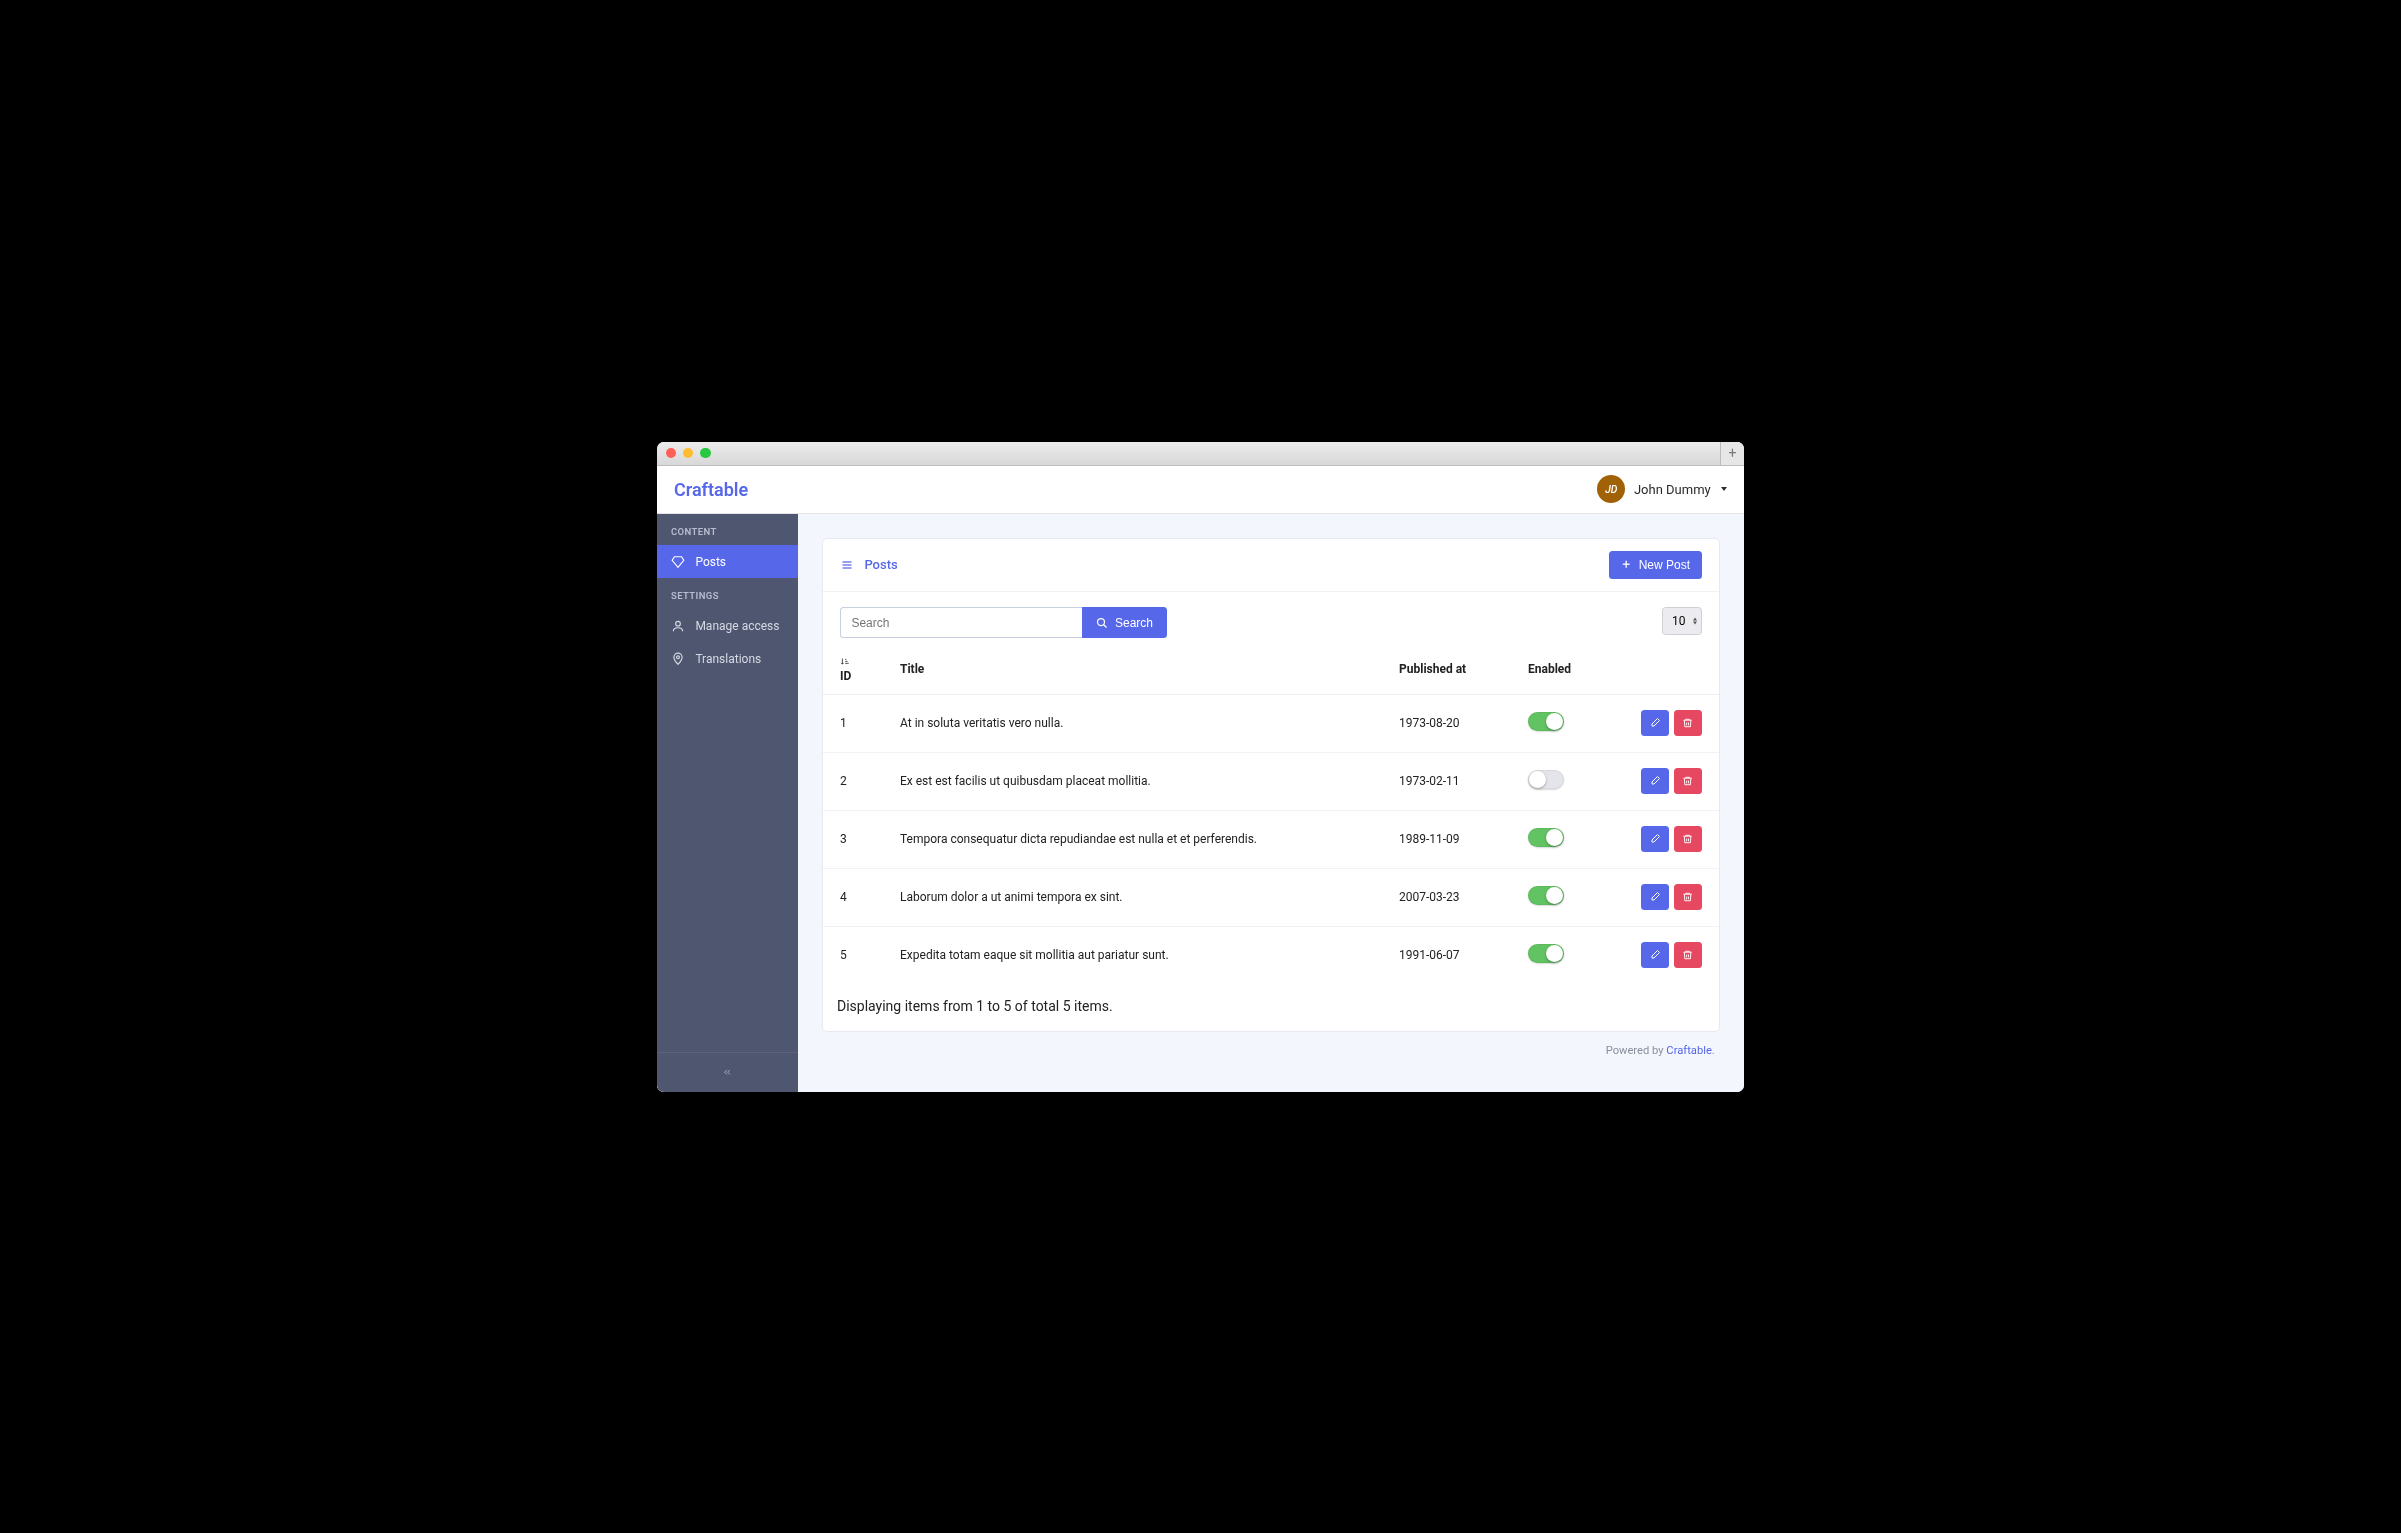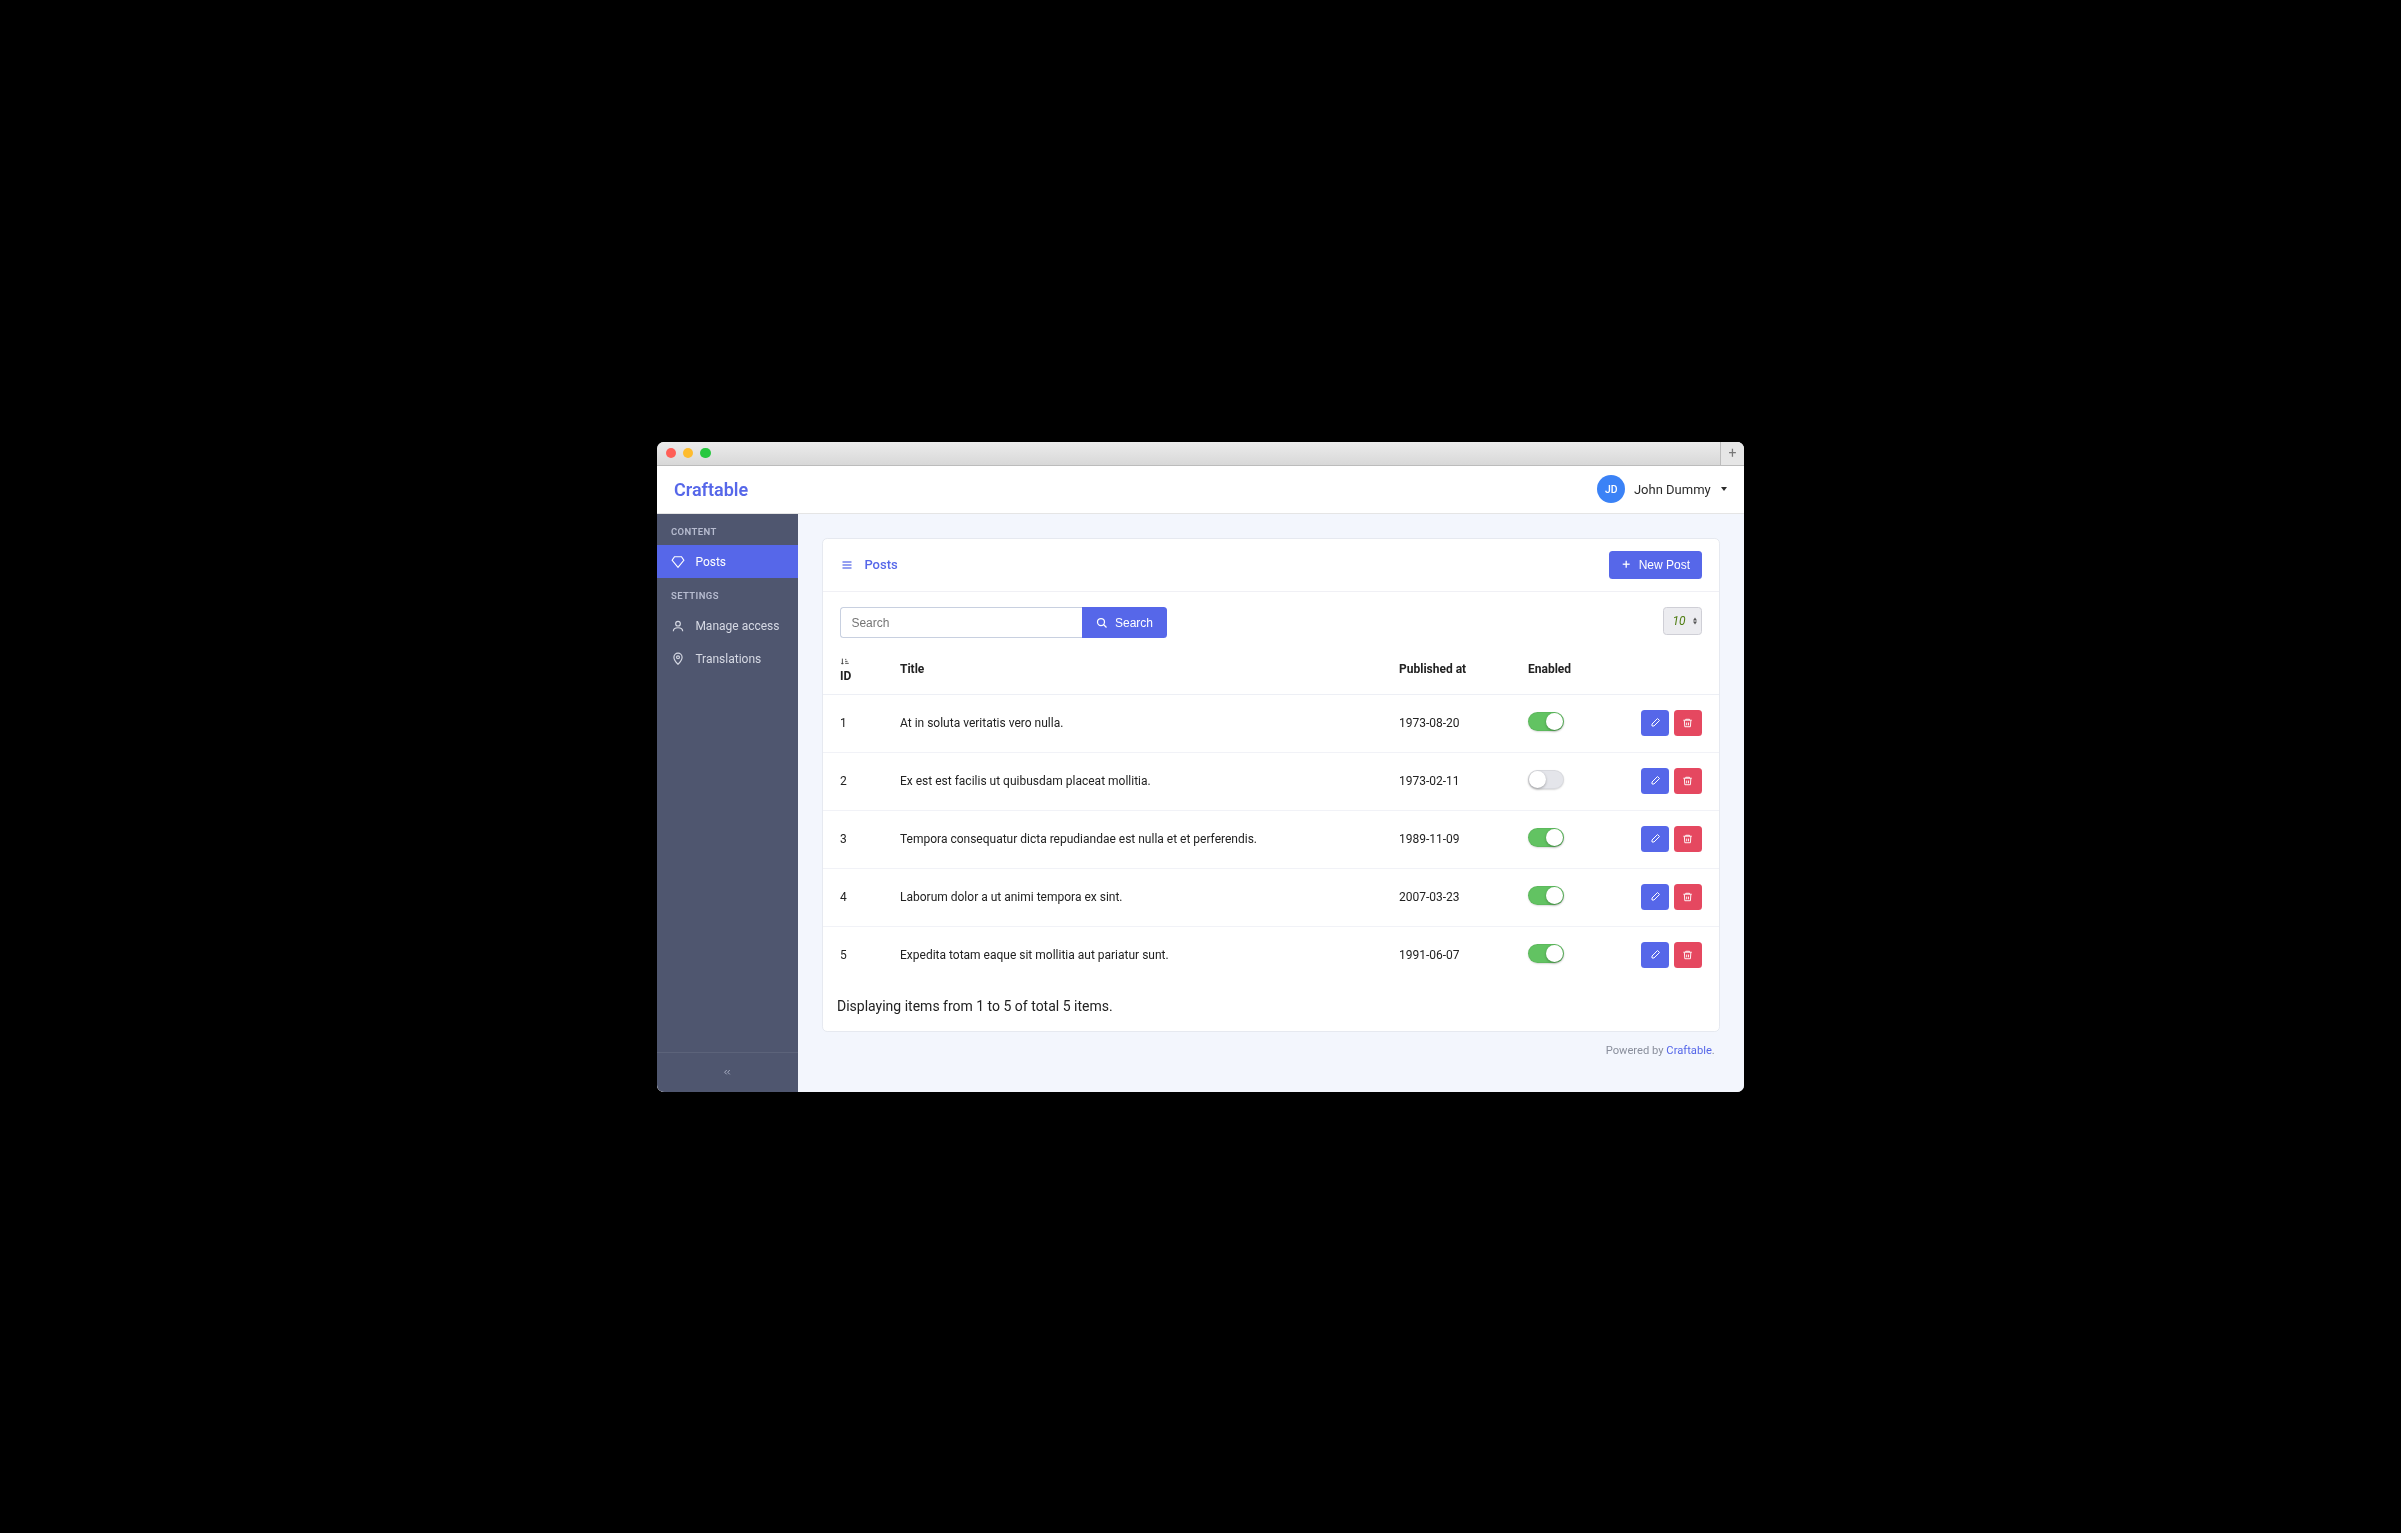--- a/index.html
+++ b/index.html
@@ -42,21 +42,21 @@
 
   .topbar {
     height:48px;
     display:flex;align-items:center;justify-content:space-between;
     padding:0 17px;
     border-bottom:0.9px solid #e5e5e5;
     background:#fff;
   }
   .brand { color:#5667e9; font-weight:600; font-size:18px; }
   .user-area{display:flex;align-items:center;gap:8.6px;color:#2b2b2b;font-size:13px;}
-  .avatar{width:28px;height:28px;border-radius:50%;background:#3b82f6;color:#fff;display:flex;align-items:center;justify-content:center;font-size:10.4px;font-weight:500;}
+  .avatar{width:28px;height:28px;border-radius:50%;background:#a16207;color:#fff;display:flex;align-items:center;justify-content:center;font-size:10.4px;font-weight:500;font-style:italic;}
   .caret{width:0;height:0;border-left:3.5px solid transparent;border-right:3.5px solid transparent;border-top:4.3px solid #2b2b2b;margin-left:1.7px;}
 
   .body {
     display:flex;
     min-height:578px;
     background:#f3f6fd;
   }
   .sidebar{
     width:141px;background:#4f566f;display:flex;flex-direction:column;color:#d6d9e4;
   }
@@ -98,22 +98,21 @@
     width:242px;height:31px;border:0.9px solid #c8d0e0;border-right:none;
     border-radius:3.5px 0 0 3.5px;padding:0 10.4px;font-size:12px;outline:none;
   }
   .search-btn{
     background:#5667e9;color:#fff;border:none;border-radius:0 3.5px 3.5px 0;
     padding:0 14px;font-size:12px;display:flex;align-items:center;gap:7px;cursor:pointer;
   }
   .per-page-select{
     height:28px;background:#ececf0;border:0.9px solid #cfcfd6;border-radius:3.5px;
     padding:0 15.5px 0 8.6px;font-size:12px;position:relative;display:flex;align-items:center;
-    color:#4d7c0f;
-    font-style:italic;
+    color:#000000;
   }
   .per-page-select::after{
     content:"";position:absolute;right:5.2px;top:50%;transform:translateY(-50%);
     width:0;height:0;border-left:2.6px solid transparent;border-right:2.6px solid transparent;
   }
   .sel-arrows{position:absolute;right:4.3px;top:50%;transform:translateY(-50%);display:flex;flex-direction:column;gap:0.9px;}
   .sel-arrows span{width:0;height:0;border-left:2.6px solid transparent;border-right:2.6px solid transparent;}
   .sel-arrows .up{border-bottom:3.5px solid #555;}
   .sel-arrows .down{border-top:3.5px solid #555;}
 

